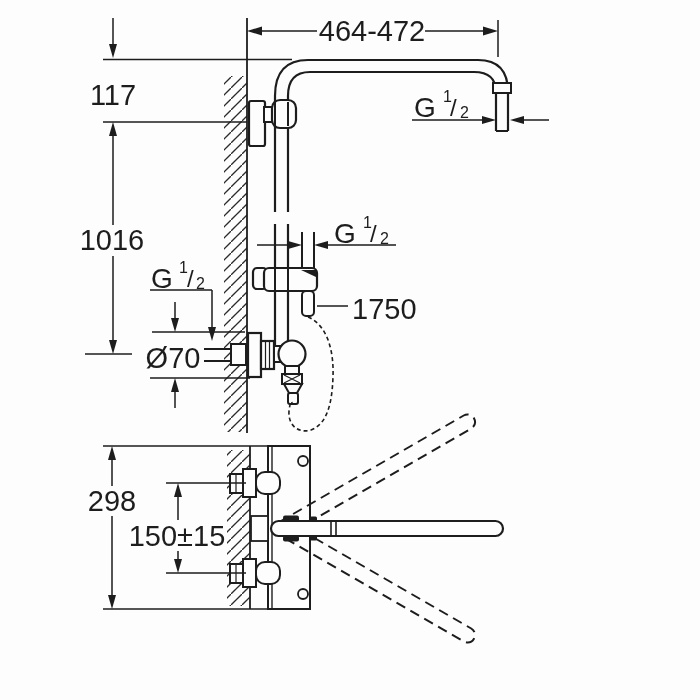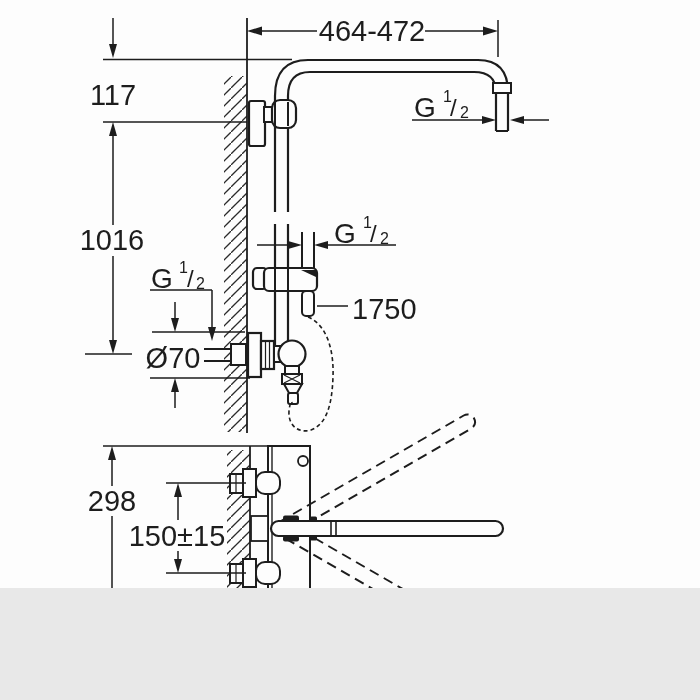--- a/index.html
+++ b/index.html
@@ -1,16 +1,16 @@
 <!DOCTYPE html>
 <html><head>
 <meta charset="utf-8">
 <style>
   html,body{margin:0;padding:0;background:#e8e8e8;}
-  .stage{width:700px;height:588px;background:#fdfdfd;position:relative;overflow:hidden;
+  .stage{width:700px;height:700px;background:#fdfdfd;position:relative;overflow:hidden;
          font-family:"Liberation Sans", sans-serif;text-decoration:underline;}
   svg{display:block;}
   svg text{fill:#1d1d1d;font-family:"Liberation Sans", sans-serif;}
   .ln{stroke:#1d1d1d;fill:none;}
   .w22{stroke-width:2.2;}
   .w20{stroke-width:2;}
   .w18{stroke-width:1.8;}
   .w16{stroke-width:1.6;}
   .w14{stroke-width:1.4;}
   .w12{stroke-width:1.2;}

